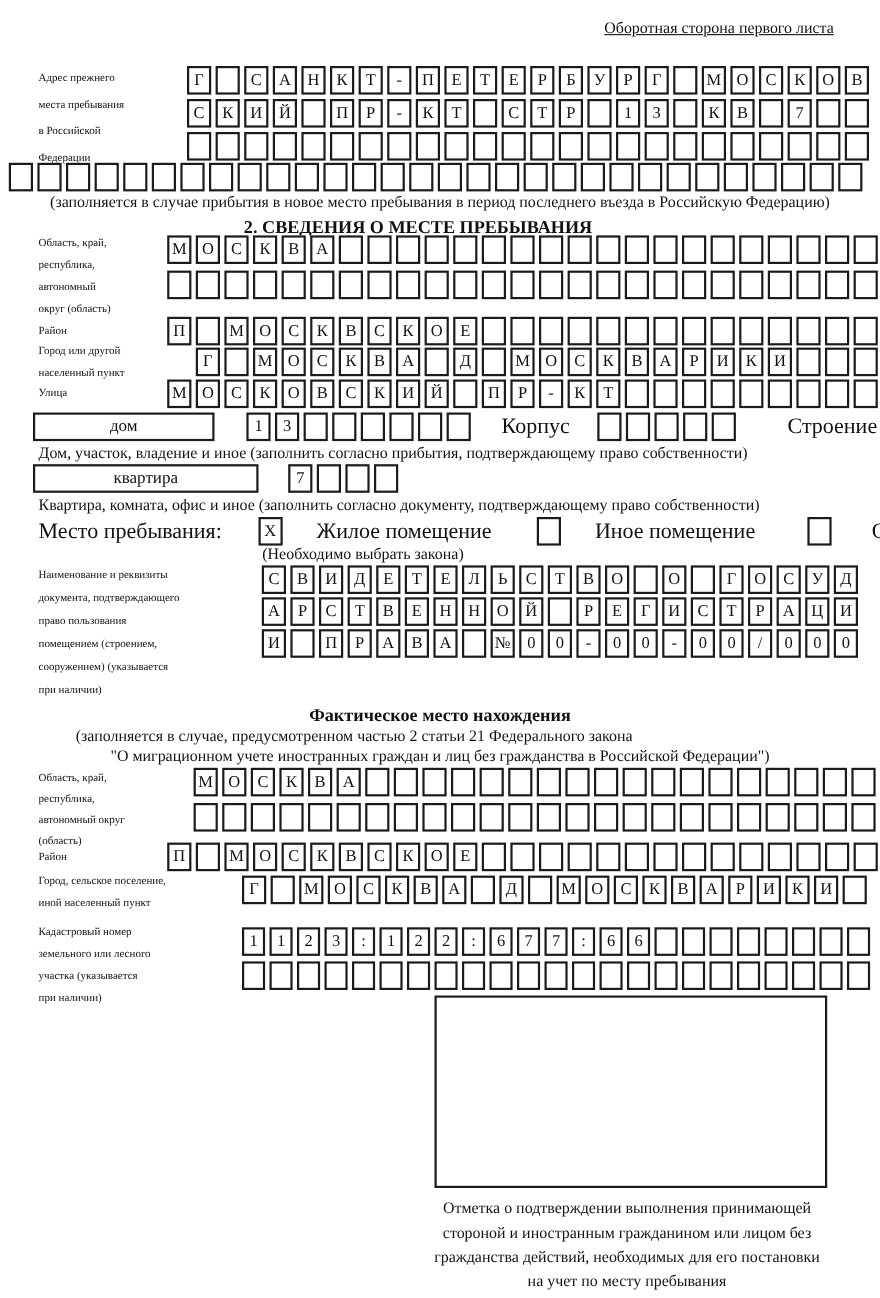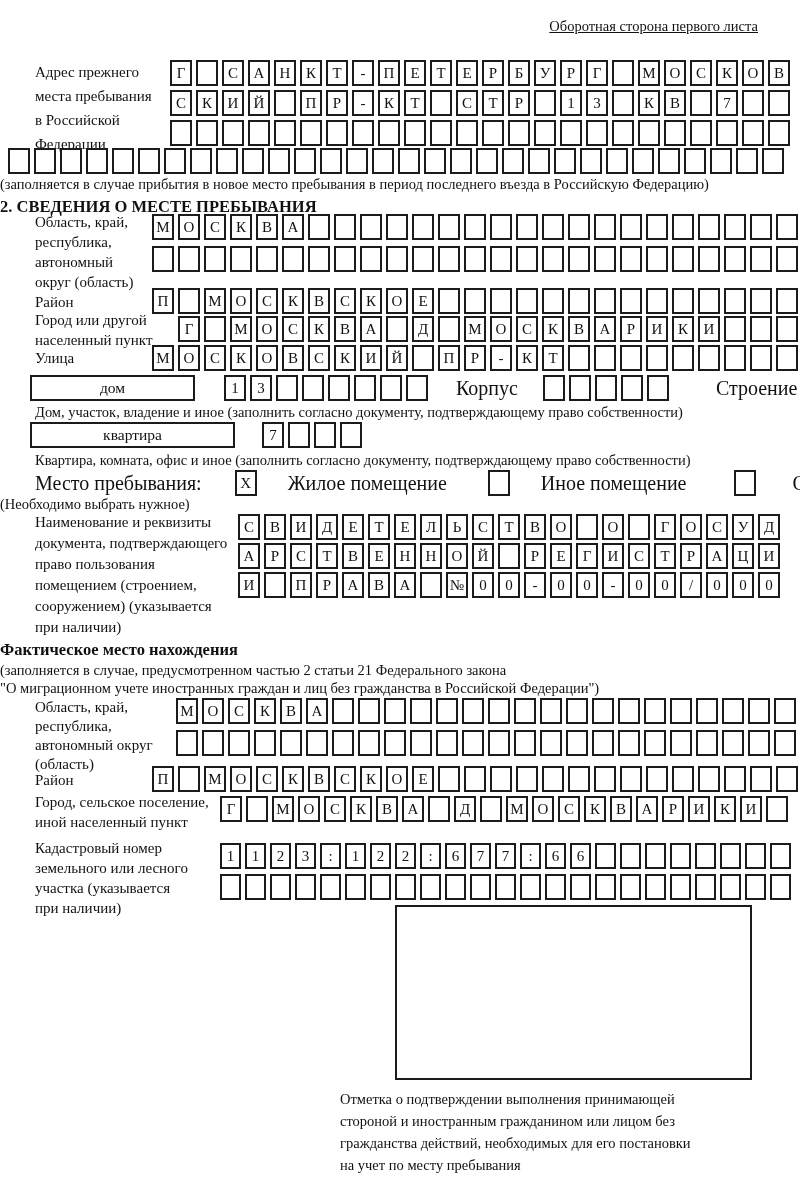--- a/index.html
+++ b/index.html
@@ -2,26 +2,26 @@
 <html lang="ru"><head>
 <meta charset="utf-8">
 <style>
   html,body{margin:0;padding:0;}
   body{
     width:800px;height:1180px;position:relative;background:#ffffff;color:#111;
     font-family:"Liberation Serif","DejaVu Serif",serif;
     overflow:hidden;
   }
   .abs{position:absolute;}
-  .label{font-size:15px;line-height:20px;white-space:pre-line;}
+  .label{font-size:10px;line-height:20px;white-space:pre-line;}
   .label.lh21{line-height:21px;}
   .label.lh19{line-height:19px;}
   .label.lh24{line-height:24px;}
   .caption{font-size:14.5px;white-space:nowrap;}
-  .center{}
+  .center{text-align:center;}
   .right{text-align:right;text-decoration:underline;}
   .title{font-size:16.5px;font-weight:700;}
   .cells{display:flex;gap:4px;}
   .cell{
     flex:0 0 22px;width:22px;height:26px;box-sizing:border-box;
     border:2px solid #1b1b1b;background:#fff;
     display:flex;align-items:center;justify-content:center;
     font-size:15px;line-height:1;
   }
   .cells--21 .cell{flex-basis:21px;width:21px;}
@@ -324,21 +324,21 @@
       <span class="cell"></span>
     </div>
   <div class="lbl" style="margin-left:28px;">Строение</div>
   <div class="cells" style="margin-left:6px;">
       <span class="cell">1</span>
       <span class="cell"></span>
       <span class="cell"></span>
       <span class="cell"></span>
     </div>
 </div>
-<div class="abs caption" style="top:404px;left:35px;">Дом, участок, владение и иное (заполнить согласно документу, подтверждающему право собственности)</div>
+<div class="abs caption" style="top:404px;left:35px;">Дом, участок, владение и иное (заполнить согласно прибытия, подтверждающему право собственности)</div>
 
 <div class="abs inline-row" style="top:422px;left:30px;justify-content:center;">
   <div class="widebox" style="width:205px;">квартира</div>
   <div class="cells" style="margin-left:8px;">
       <span class="cell">7</span>
       <span class="cell"></span>
       <span class="cell"></span>
       <span class="cell"></span>
     </div>
 </div>
@@ -346,21 +346,21 @@
 
 <div class="abs inline-row" style="top:470px;left:35px;">
   <div class="lbl">Место пребывания:</div>
   <div class="cell" style="margin-left:14px;">X</div>
   <div class="lbl" style="margin-left:12px;">Жилое помещение</div>
   <div class="cell" style="margin-left:22px;"></div>
   <div class="lbl" style="margin-left:12px;">Иное помещение</div>
   <div class="cell" style="margin-left:28px;"></div>
   <div class="lbl" style="margin-left:18px;">Организация</div>
 </div>
-<div class="abs caption center" style="top:496px;left:0;width:660px;">(Необходимо выбрать нужное)</div>
+<div class="abs caption center" style="top:496px;left:0;width:660px;">(Необходимо выбрать закона)</div>
 
 <div class="abs label lh21" style="top:512px;left:35px;width:200px;">Наименование и реквизиты
 документа, подтверждающего
 право пользования
 помещением (строением,
 сооружением) (указывается
 при наличии)</div>
 <div class="abs cells" style="top:514px;left:238px;">
     <span class="cell">С</span>
     <span class="cell">В</span>

